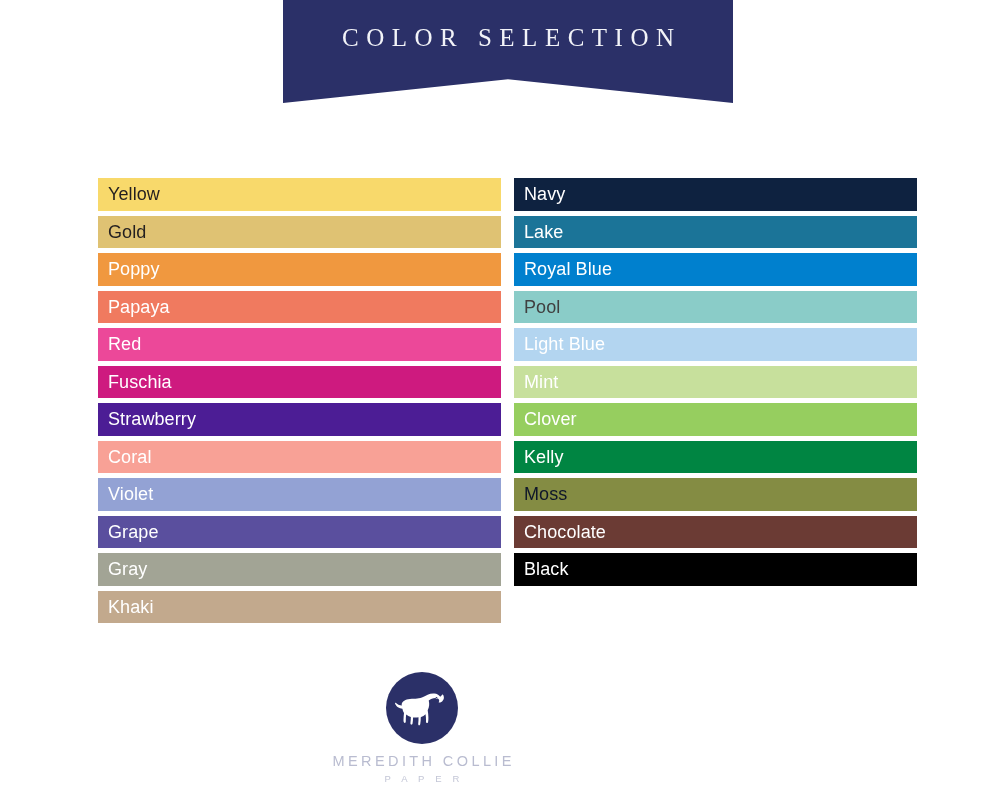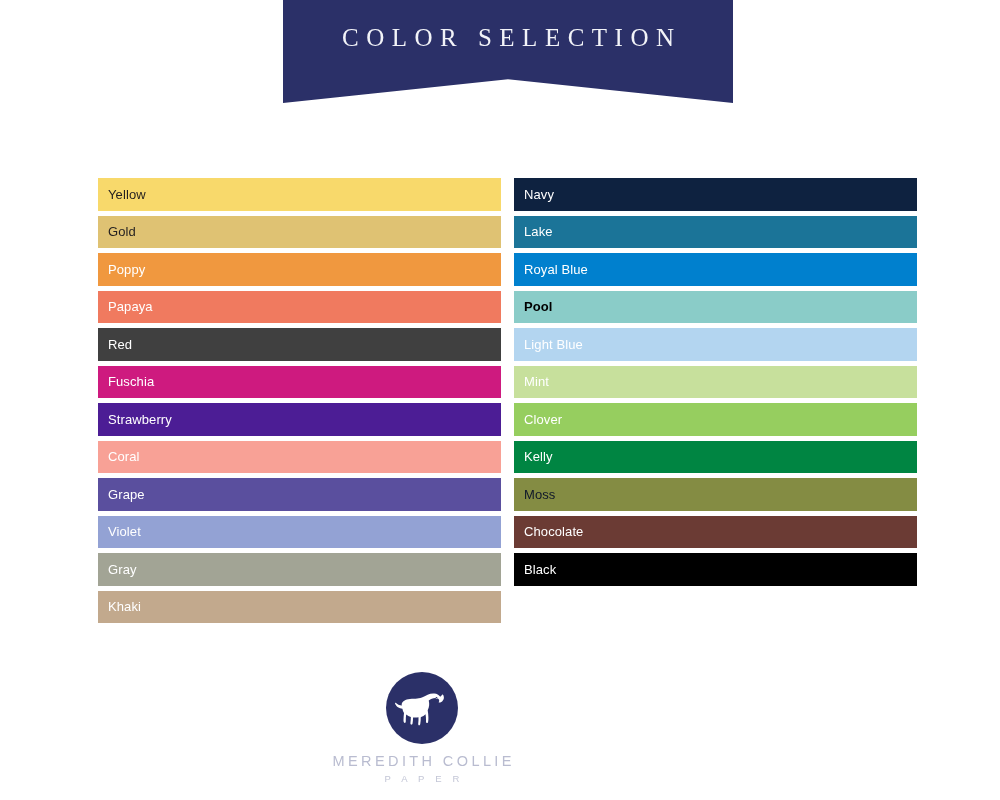--- a/index.html
+++ b/index.html
@@ -67,21 +67,21 @@
     position: relative;
     height: 32.5px;
     width: 100%;
     display: flex;
     align-items: center;
   }
 
   .swatch-label {
     padding-left: 10px;
     font-family: "Liberation Sans", sans-serif;
-    font-size: 13px;
+    font-size: 18px;
     font-weight: 400;
     letter-spacing: 0.1px;
     line-height: 1;
   }
 
   
   #footer-logo {
     position: absolute;
     left: 0;
     top: 672px;
@@ -141,57 +141,57 @@
         </div>
         <div class="swatch-row" style="background: rgb(223, 194, 115);">
           <span class="swatch-label" style="color: rgb(35, 31, 32);">Gold</span>
         </div>
         <div class="swatch-row" style="background: rgb(240, 152, 63);">
           <span class="swatch-label" style="color: rgb(255, 255, 255);">Poppy</span>
         </div>
         <div class="swatch-row" style="background: rgb(240, 122, 95);">
           <span class="swatch-label" style="color: rgb(255, 255, 255);">Papaya</span>
         </div>
-        <div class="swatch-row" style="background: #404040;">
+        <div class="swatch-row" style="background: #ec4899;">
           <span class="swatch-label" style="color: rgb(255, 255, 255);">Red</span>
         </div>
         <div class="swatch-row" style="background: rgb(206, 26, 127);">
           <span class="swatch-label" style="color: rgb(255, 255, 255);">Fuschia</span>
         </div>
         <div class="swatch-row" style="background: #4c1d95;">
           <span class="swatch-label" style="color: rgb(255, 255, 255);">Strawberry</span>
         </div>
         <div class="swatch-row" style="background: rgb(248, 161, 150);">
           <span class="swatch-label" style="color: rgb(255, 255, 255);">Coral</span>
         </div>
+        <div class="swatch-row" style="background: rgb(147, 162, 212);">
+          <span class="swatch-label" style="color: rgb(255, 255, 255);">Violet</span>
+        </div>
         <div class="swatch-row" style="background: rgb(90, 79, 158);">
           <span class="swatch-label" style="color: rgb(255, 255, 255);">Grape</span>
-        </div>
-        <div class="swatch-row" style="background: rgb(147, 162, 212);">
-          <span class="swatch-label" style="color: rgb(255, 255, 255);">Violet</span>
         </div>
         <div class="swatch-row" style="background: rgb(162, 164, 149);">
           <span class="swatch-label" style="color: rgb(255, 255, 255);">Gray</span>
         </div>
         <div class="swatch-row" style="background: rgb(194, 169, 141);">
           <span class="swatch-label" style="color: rgb(255, 255, 255);">Khaki</span>
         </div>
       </div>
     <div class="swatch-column" id="col-right">
         <div class="swatch-row" style="background: rgb(14, 34, 64);">
           <span class="swatch-label" style="color: rgb(255, 255, 255);">Navy</span>
         </div>
         <div class="swatch-row" style="background: rgb(27, 116, 152);">
           <span class="swatch-label" style="color: rgb(255, 255, 255);">Lake</span>
         </div>
         <div class="swatch-row" style="background: rgb(0, 128, 206);">
           <span class="swatch-label" style="color: rgb(255, 255, 255);">Royal Blue</span>
         </div>
         <div class="swatch-row" style="background: rgb(138, 204, 200);">
-          <span class="swatch-label" style="color: #000000; font-weight: bold;">Pool</span>
+          <span class="swatch-label" style="color: #404040;">Pool</span>
         </div>
         <div class="swatch-row" style="background: rgb(179, 213, 240);">
           <span class="swatch-label" style="color: rgb(255, 255, 255);">Light Blue</span>
         </div>
         <div class="swatch-row" style="background: rgb(199, 224, 156);">
           <span class="swatch-label" style="color: rgb(255, 255, 255);">Mint</span>
         </div>
         <div class="swatch-row" style="background: rgb(150, 206, 95);">
           <span class="swatch-label" style="color: rgb(255, 255, 255);">Clover</span>
         </div>

